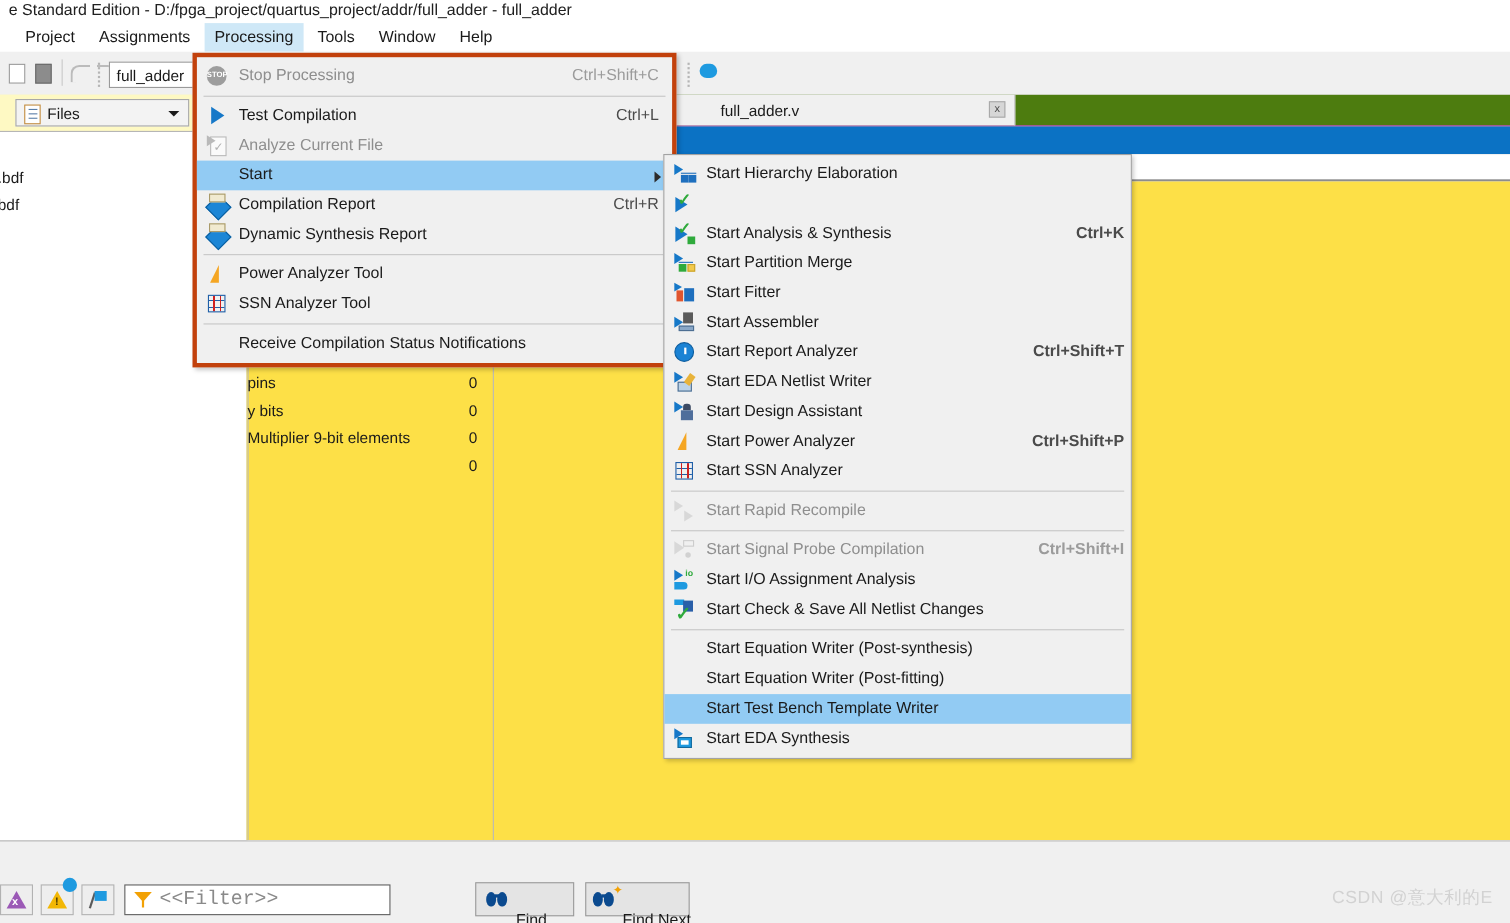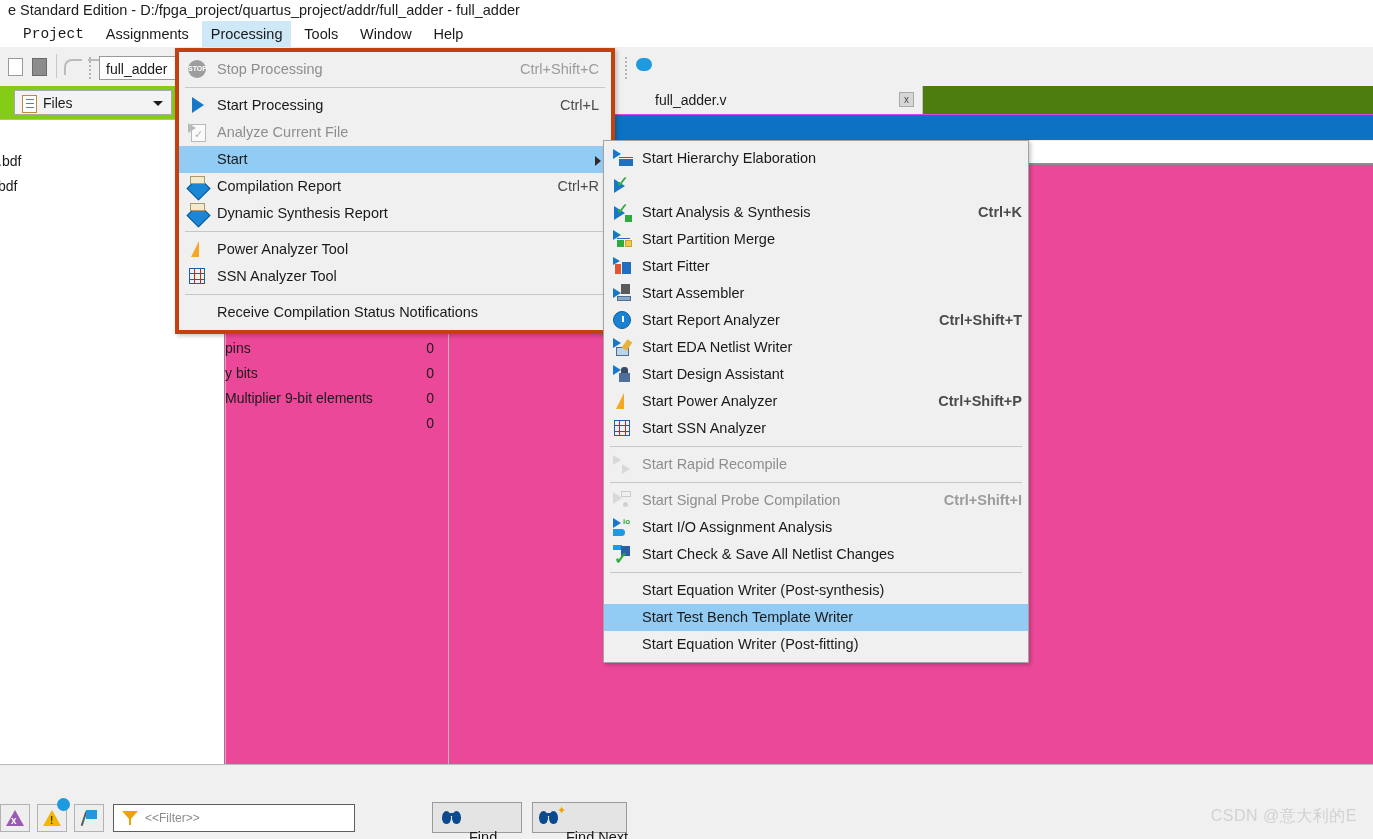--- a/index.html
+++ b/index.html
@@ -42,21 +42,21 @@
   }
   .menuitem {
     display: inline-block;
     height: 26px;
     line-height: 26px;
     padding: 0 9px;
     font-size: 14.5px;
     color: #1a1a1a;
     vertical-align: top;
   }
-  .menuitem.first { margin-left: 14px; font-family: Liberation Mono, monospace; }
+  .menuitem.first { margin-left: 14px; }
   .menuitem.active {
     background: #cfe8f7;
   }
 
   
   #toolbar {
     position: absolute;
     left: 0; top: 47px;
     width: 1373px; height: 39px;
     background: #f0f0f0;
@@ -105,21 +105,21 @@
     left: 0; top: 86px;
     width: 224px; height: 678px;
     background: #ffffff;
     border-right: 1px solid #a0a0a0;
     border-bottom: 1px solid #a0a0a0;
   }
   #files-combo-wrap {
     position: absolute;
     left: 0; top: 0;
     width: 224px; height: 33px;
-    background: #84cc16;
+    background: #fef9c3;
     border-bottom: 1px solid #b6b6b6;
     text-decoration: underline;
   }
   #files-combo {
     position: absolute;
     left: 14px; top: 4px;
     width: 158px; height: 25px;
     background: #f3f3f3;
     border: 1px solid #a8a8a8;
     box-sizing: border-box;
@@ -233,21 +233,21 @@
     position: absolute;
     left: 0; top: 55px;
     width: 1149px; height: 22px;
     background: #ffffff;
     border-bottom: 2px solid #8d8d8d;
   }
   #reportbody {
     position: absolute;
     left: 0; top: 79px;
     width: 1149px; height: 599px;
-    background: #ec4899;
+    background: #fde047;
   }
   #reporttable {
     position: absolute;
     left: 0; top: 175px;
     width: 400px;
   }
   .rt-row { position: relative; height: 25px; }
   .rt-row .rt-name {
     position: absolute;
     left: 1px; top: 0;
@@ -310,23 +310,24 @@
   }
   #filterbox .funnel-stem {
     position: absolute;
     left: 15px; top: 14px;
     width: 2px; height: 6px;
     background: #f2a104;
   }
   #filterbox .ph {
     position: absolute;
     left: 31px; top: 4px;
-    font-size: 12px;
+    font-size: 18px;
     line-height: 19px;
     color: #8a8a8a;
+    font-family: Liberation Mono, monospace;
   }
   .findbtn {
     position: absolute;
     top: 802px;
     height: 31px;
     background: #e4e4e4;
     border: 1px solid #9a9a9a;
     box-sizing: border-box;
     font-size: 14.5px;
     color: #1a1a1a;
@@ -694,21 +695,21 @@
     <span class="mi-label">Stop Processing</span>
     <span class="mi-accel">Ctrl+Shift+C</span>
   </div>
 
   <div class="msep"></div>
 
   <div class="mi">
     <span class="mi-icon">
       <span class="ic tri-blue" style="left:4px;top:1px;"></span>
     </span>
-    <span class="mi-label">Start Processing</span>
+    <span class="mi-label">Test Compilation</span>
     <span class="mi-accel">Ctrl+L</span>
   </div>
 
   <div class="mi disabled">
     <span class="mi-icon">
       <span class="ic sheet" style="left:3px;top:1px;"></span>
       <span class="ic tri-gray" style="left:0px;top:0px;border-top-width:5px;border-bottom-width:5px;border-left-width:8px;"></span>
       <span class="ic" style="left:6px;top:6px;color:#b0b0b0;font-size:11px;line-height:11px;">✓</span>
     </span>
     <span class="mi-label">Analyze Current File</span>
@@ -899,21 +900,29 @@
     </span>
     <span class="mi-label">Start Check &amp; Save All Netlist Changes</span>
   </div>
 
   <div class="msep"></div>
 
   <div class="mi">
     <span class="mi-label">Start Equation Writer (Post-synthesis)</span>
   </div>
 
+  <div class="mi">
+    <span class="mi-label">Start Equation Writer (Post-fitting)</span>
+  </div>
+
   <div class="mi hl">
     <span class="mi-label">Start Test Bench Template Writer</span>
   </div>
 
   <div class="mi">
-    <span class="mi-label">Start Equation Writer (Post-fitting)</span>
-  </div>
-
+    <span class="mi-icon">
+      <span class="ic tri-blue" style="left:0;top:0;border-top-width:5px;border-bottom-width:5px;border-left-width:8px;"></span>
+      <span class="ic" style="left:3px;top:8px;width:13px;height:10px;background:#1e9ae0;border:1px solid #15699c;box-sizing:border-box;"></span>
+      <span class="ic" style="left:6px;top:11px;width:7px;height:4px;background:#ffffff;"></span>
+    </span>
+    <span class="mi-label">Start EDA Synthesis</span>
+  </div>
 </div>
 
 </body></html>

